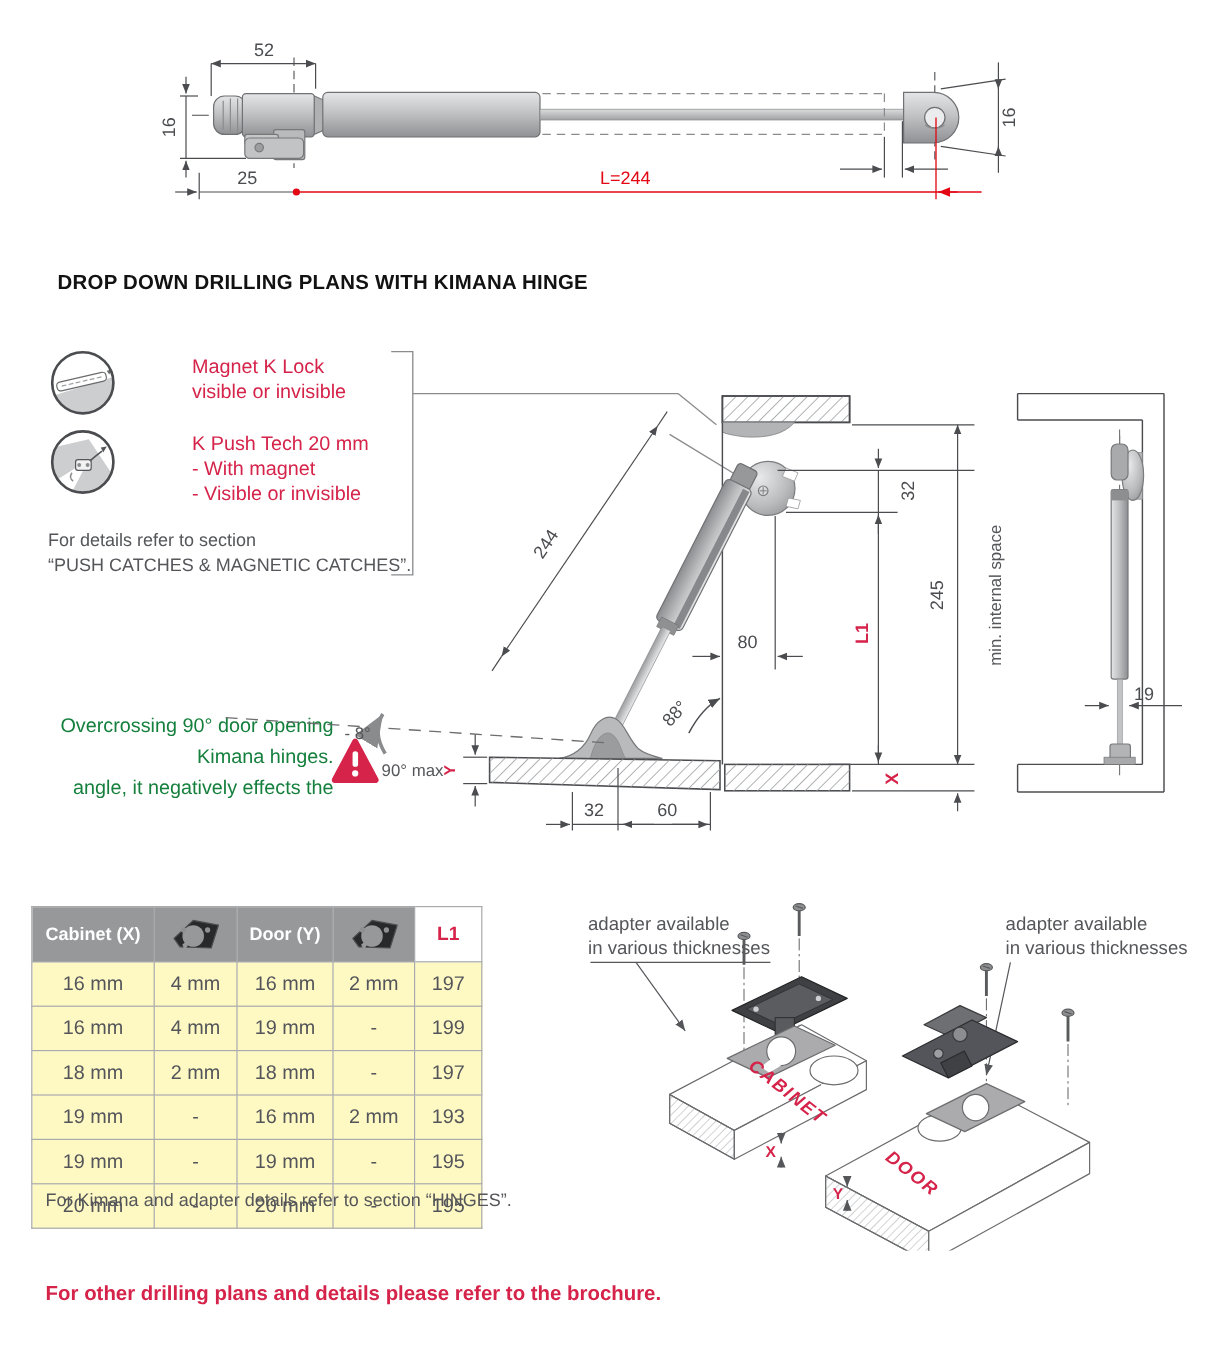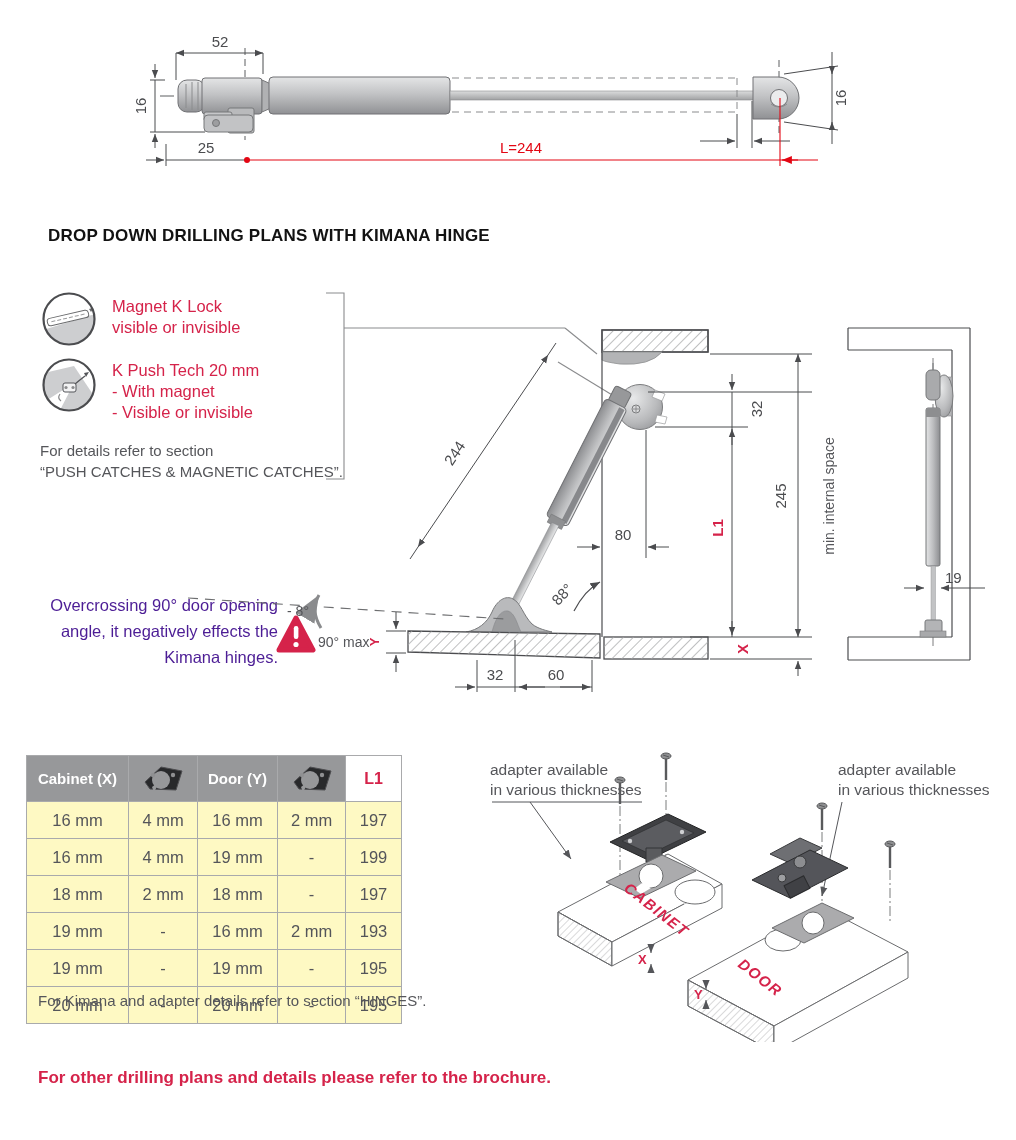--- a/index.html
+++ b/index.html
@@ -1,22 +1,22 @@
 <!DOCTYPE html>
 <html><head>
 <meta charset="utf-8">
 <style>
   html,body{margin:0;padding:0;background:#fff;}
   .page{position:relative;width:1016px;height:1140px;background:#fff;overflow:hidden;
         font-family:"Liberation Sans",sans-serif;color:#55565a;}
   .abs{position:absolute;}
   .heading{font-size:17px;font-weight:bold;color:#121212;letter-spacing:.2px;}
-  .callout-title{font-size:16.5px;line-height:21px;color:#d5234a;}
+  .callout-title{font-size:16.5px;line-height:21px;color:#d5234a;margin-left:48px;}
   .graytxt{font-size:15px;line-height:21px;color:#55565a;}
-  .warn-block{width:248px;text-align:right;font-size:16.5px;line-height:26px;color:#4c1d95;}
+  .warn-block{width:248px;text-align:right;font-size:16.5px;line-height:26px;color:#15803d;}
   .brochure{font-size:17px;font-weight:bold;color:#d5234a;}
   .footnote{font-size:15px;color:#55565a;}
   table.spec{border-collapse:collapse;table-layout:fixed;}
   table.spec td,table.spec th{border:1px solid #a9aaac;text-align:center;vertical-align:middle;padding:0;}
   table.spec th{background:#97989a;color:#fff;font-size:15px;font-weight:bold;height:45px;}
   table.spec th.l1{background:#fff;color:#d5234a;font-size:16px;}
   table.spec td{height:36px;font-size:16.5px;color:#54555a;background:#fef9c3;}
   svg{display:block;}
   svg text{font-family:"Liberation Sans",sans-serif;}
   .dt{font-size:15px;fill:#4b4c4f;}
@@ -160,22 +160,22 @@
     <div>- Visible or invisible</div>
   </div>
 
   <div class="abs graytxt" style="left:40px;top:440px;">
     <div>For details refer to section</div>
     <div>“PUSH CATCHES &amp; MAGNETIC CATCHES”.</div>
   </div>
 
   <div class="abs warn-block" style="left:30px;top:592px;">
     <div>Overcrossing 90° door opening</div>
+    <div>Kimana hinges.</div>
     <div>angle, it negatively effects the</div>
-    <div>Kimana hinges.</div>
   </div>
 
   <svg class="abs" style="left:0;top:280px" width="1016" height="440" viewBox="0 0 1016 440">
     <defs>
       <marker id="mA2" viewBox="0 0 10 10" refX="10" refY="5" markerWidth="8" markerHeight="8" orient="auto-start-reverse">
         <path d="M0,1 L10,5 L0,9 Z" fill="#4b4c4f"></path>
         </marker>
       <marker id="mG2" viewBox="0 0 10 10" refX="10" refY="5" markerWidth="9" markerHeight="9" orient="auto-start-reverse">
         <path d="M0,1 L10,5 L0,9 Z" fill="#8a8b8d"></path>
         </marker>

